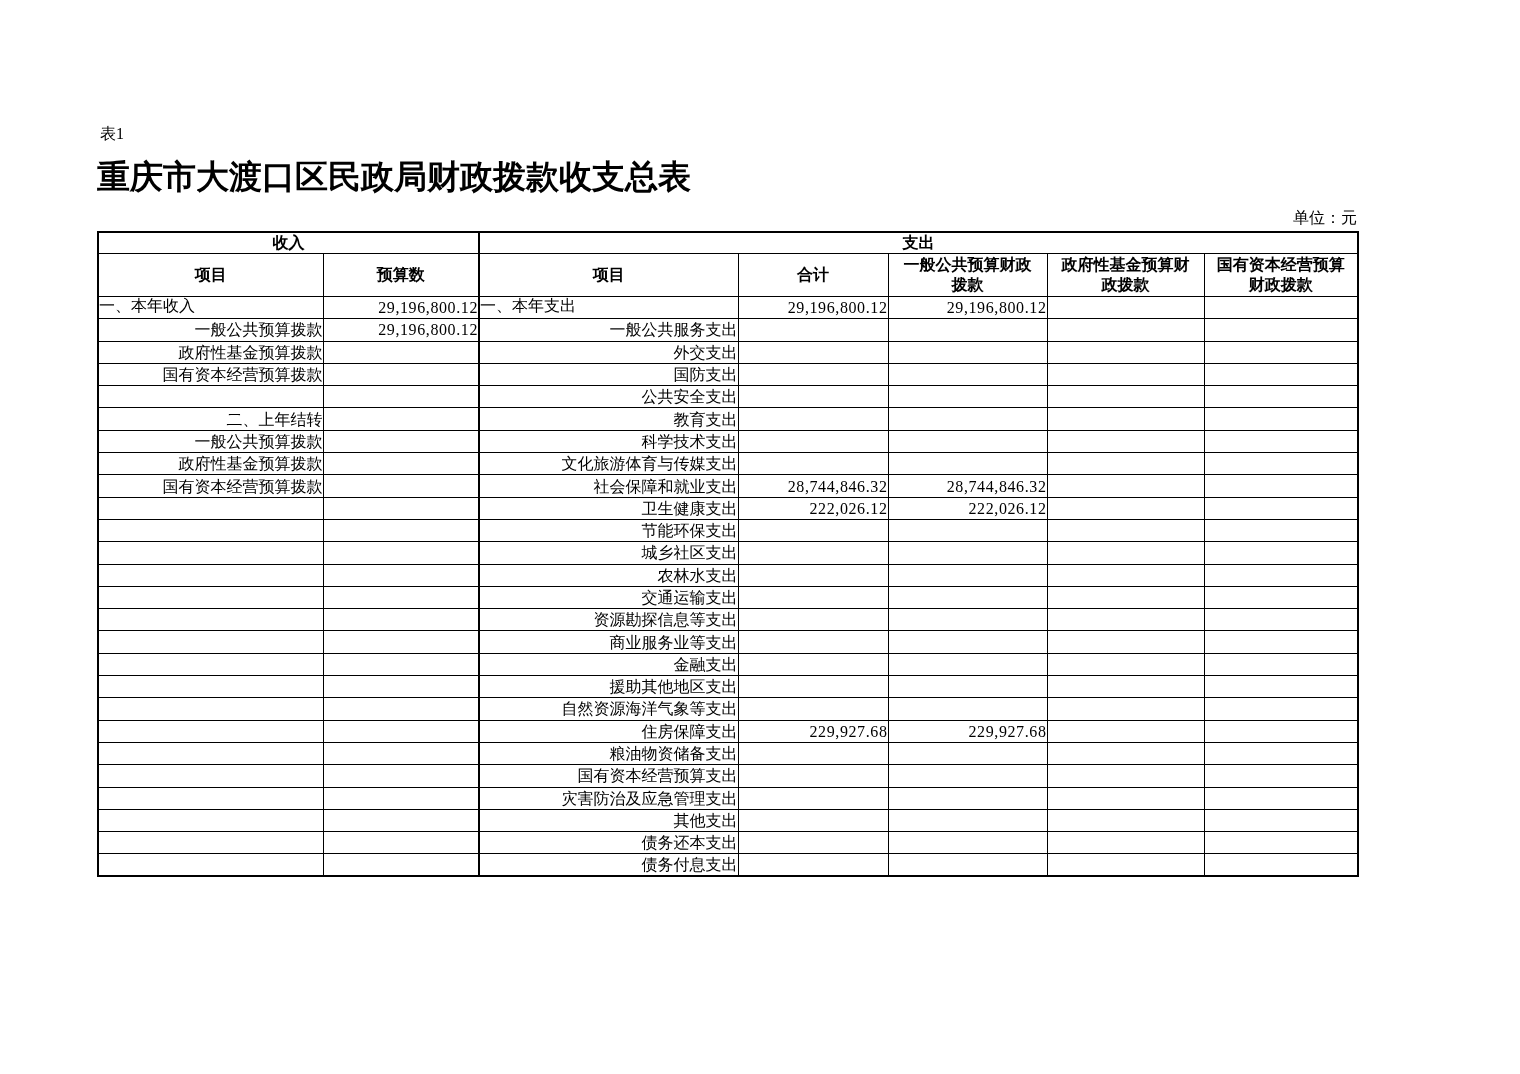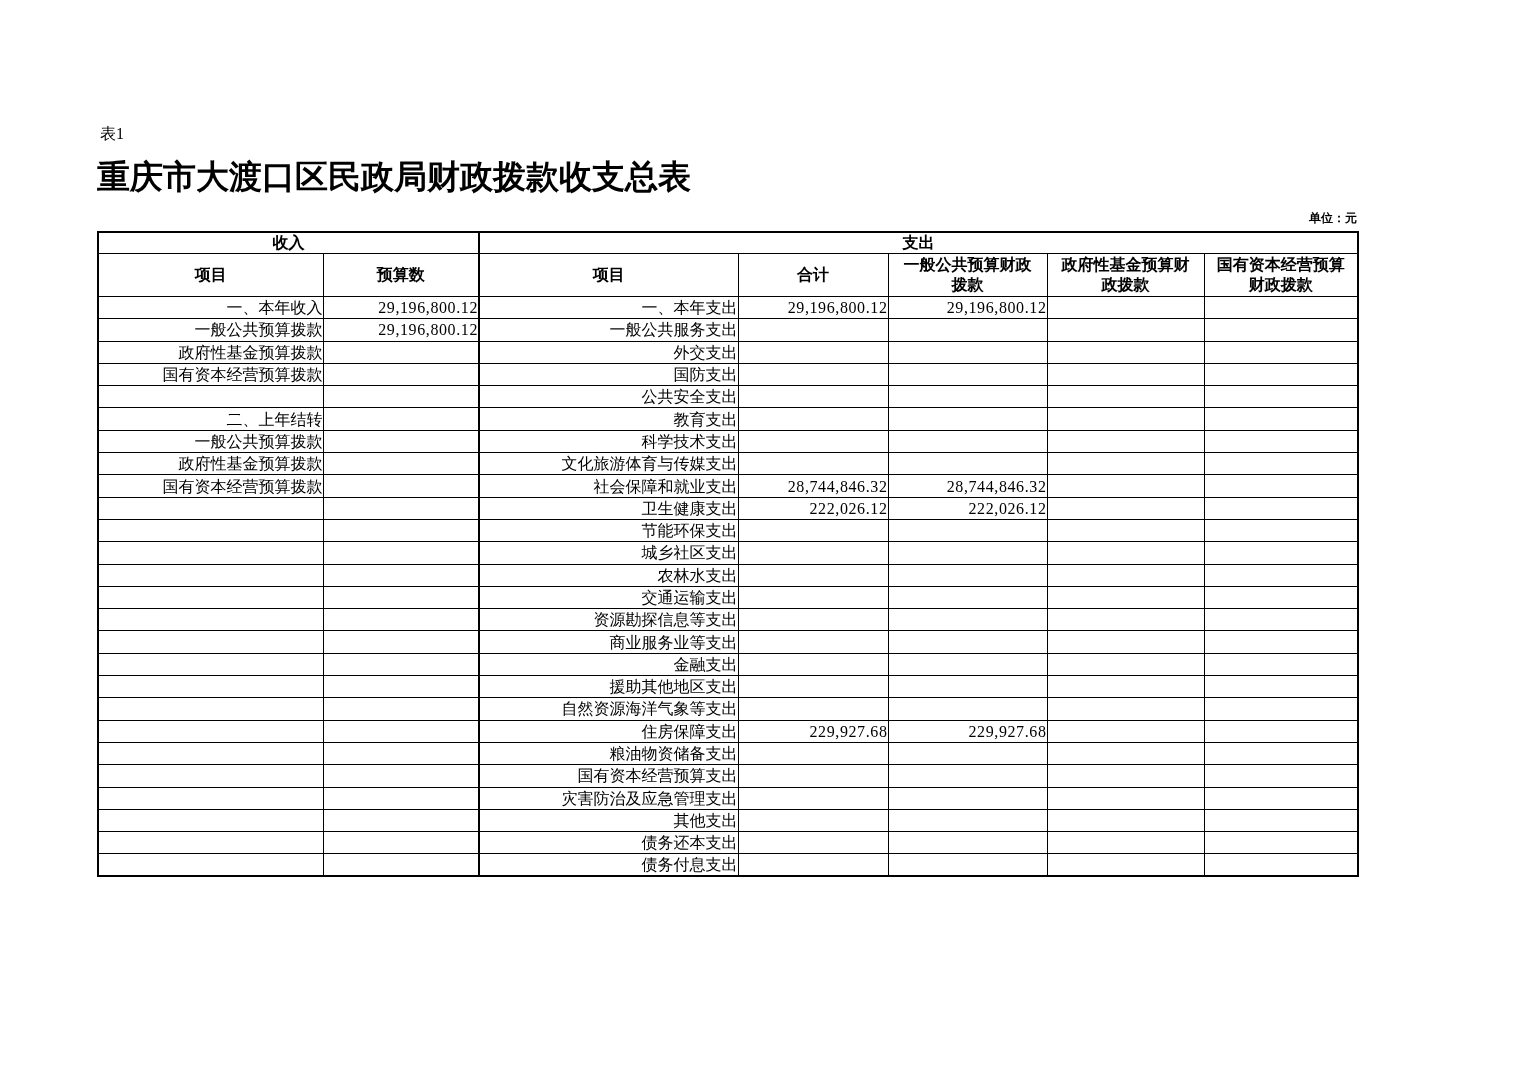--- a/index.html
+++ b/index.html
@@ -32,23 +32,22 @@
     font-weight: bold;
     line-height: 40px;
     white-space: nowrap;
   }
   .unit-note {
     position: absolute;
     left: 97px;
     top: 207px;
     width: 1260px;
     text-align: right;
-    font-size: 12px;
+    font-size: 16px;
     line-height: 22px;
-    font-weight: bold;
   }
   table.fiscal {
     position: absolute;
     left: 97px;
     top: 231px;
     width: 1260px;
     border-collapse: collapse;
     table-layout: fixed;
     border: 2px solid #000;
   }
@@ -85,21 +84,22 @@
   tbody td {
     vertical-align: middle;
     line-height: 21px;
     white-space: nowrap;
   }
   td.item {
     text-align: right;
     padding: 0 4px;
   }
   td.item.center {
-    text-align: right;
+    text-align: left;
+    font-family: Liberation Mono, monospace;
   }
   td.item.indent {
     padding-left: 24px;
   }
   td.num {
     text-align: right;
     padding: 0 3px;
     letter-spacing: 0.6px;
   }
 </style>

